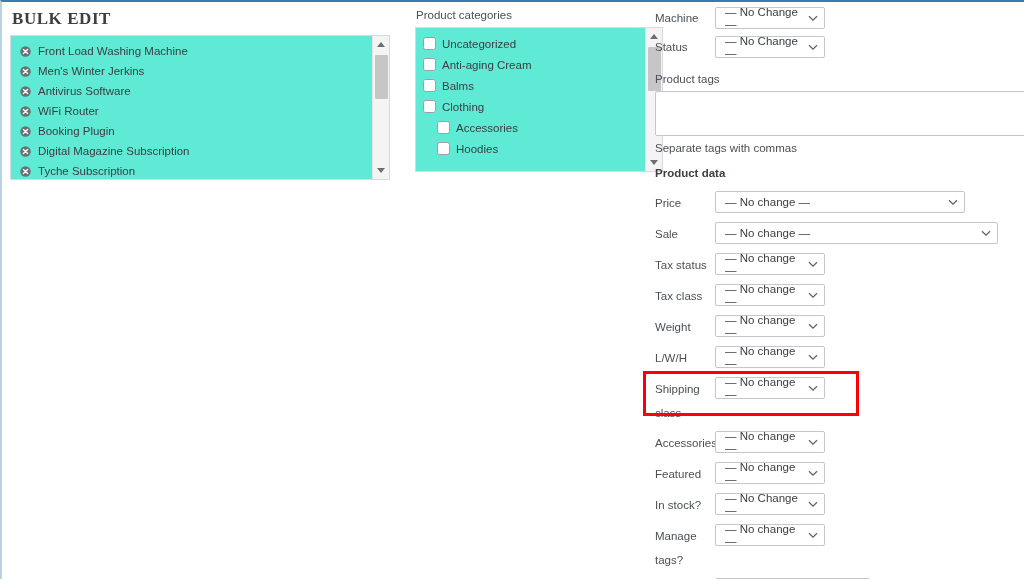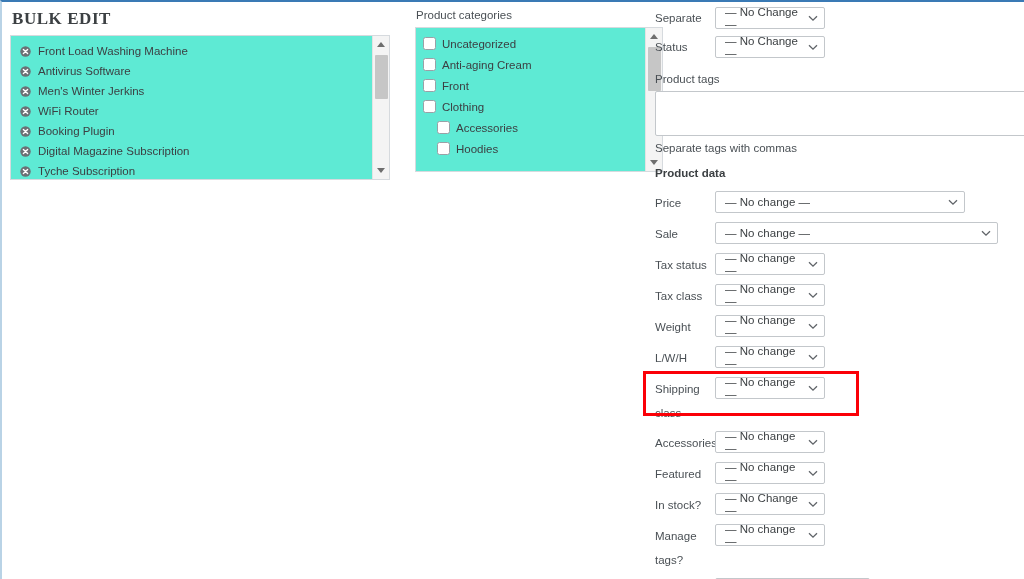--- a/index.html
+++ b/index.html
@@ -151,30 +151,30 @@
             </span>
             <span>Front Load Washing Machine</span>
           </div>
           <div class="product-row">
             <span class="xicon">
               <svg width="11" height="11" viewBox="0 0 11 11">
                 <circle cx="5.5" cy="5.5" r="5.2" fill="#6b7075"></circle>
                 <path d="M3.4 3.4 L7.6 7.6 M7.6 3.4 L3.4 7.6" stroke="#fff" stroke-width="1.35" stroke-linecap="round"></path>
               </svg>
             </span>
+            <span>Men's Winter Jerkins</span>
+          </div>
+          <div class="product-row">
+            <span class="xicon">
+              <svg width="11" height="11" viewBox="0 0 11 11">
+                <circle cx="5.5" cy="5.5" r="5.2" fill="#6b7075"></circle>
+                <path d="M3.4 3.4 L7.6 7.6 M7.6 3.4 L3.4 7.6" stroke="#fff" stroke-width="1.35" stroke-linecap="round"></path>
+              </svg>
+            </span>
             <span>Antivirus Software</span>
-          </div>
-          <div class="product-row">
-            <span class="xicon">
-              <svg width="11" height="11" viewBox="0 0 11 11">
-                <circle cx="5.5" cy="5.5" r="5.2" fill="#6b7075"></circle>
-                <path d="M3.4 3.4 L7.6 7.6 M7.6 3.4 L3.4 7.6" stroke="#fff" stroke-width="1.35" stroke-linecap="round"></path>
-              </svg>
-            </span>
-            <span>Men's Winter Jerkins</span>
           </div>
           <div class="product-row">
             <span class="xicon">
               <svg width="11" height="11" viewBox="0 0 11 11">
                 <circle cx="5.5" cy="5.5" r="5.2" fill="#6b7075"></circle>
                 <path d="M3.4 3.4 L7.6 7.6 M7.6 3.4 L3.4 7.6" stroke="#fff" stroke-width="1.35" stroke-linecap="round"></path>
               </svg>
             </span>
             <span>WiFi Router</span>
           </div>
@@ -225,21 +225,21 @@
           <div class="cat-row">
             <span class="cbx"></span>
             <span>Uncategorized</span>
           </div>
           <div class="cat-row">
             <span class="cbx"></span>
             <span>Anti-aging Cream</span>
           </div>
           <div class="cat-row">
             <span class="cbx"></span>
-            <span>Front</span>
+            <span>Balms</span>
           </div>
           <div class="cat-row">
             <span class="cbx"></span>
             <span>Clothing</span>
           </div>
           <div class="cat-row indent">
             <span class="cbx"></span>
             <span>Accessories</span>
           </div>
           <div class="cat-row indent">
@@ -255,21 +255,21 @@
         <div class="arrow down">
             <span class="tri down"></span>
           </div>
       </div>
     </div>
   </div>
 
   <div id="form-panel">
 
     <div class="frow" style="margin-top:5px;">
-      <span class="frow-label">Separate</span>
+      <span class="frow-label">Machine</span>
       <div class="select sel-w110">
         <span>— No Change —</span>
         <span class="chev">
           <svg width="10" height="7" viewBox="0 0 10 7">
               <path d="M1 1.2 L5 5.2 L9 1.2" fill="none" stroke="#5f6368" stroke-width="1.3"></path>
             </svg>
         </span>
       </div>
     </div>
 

